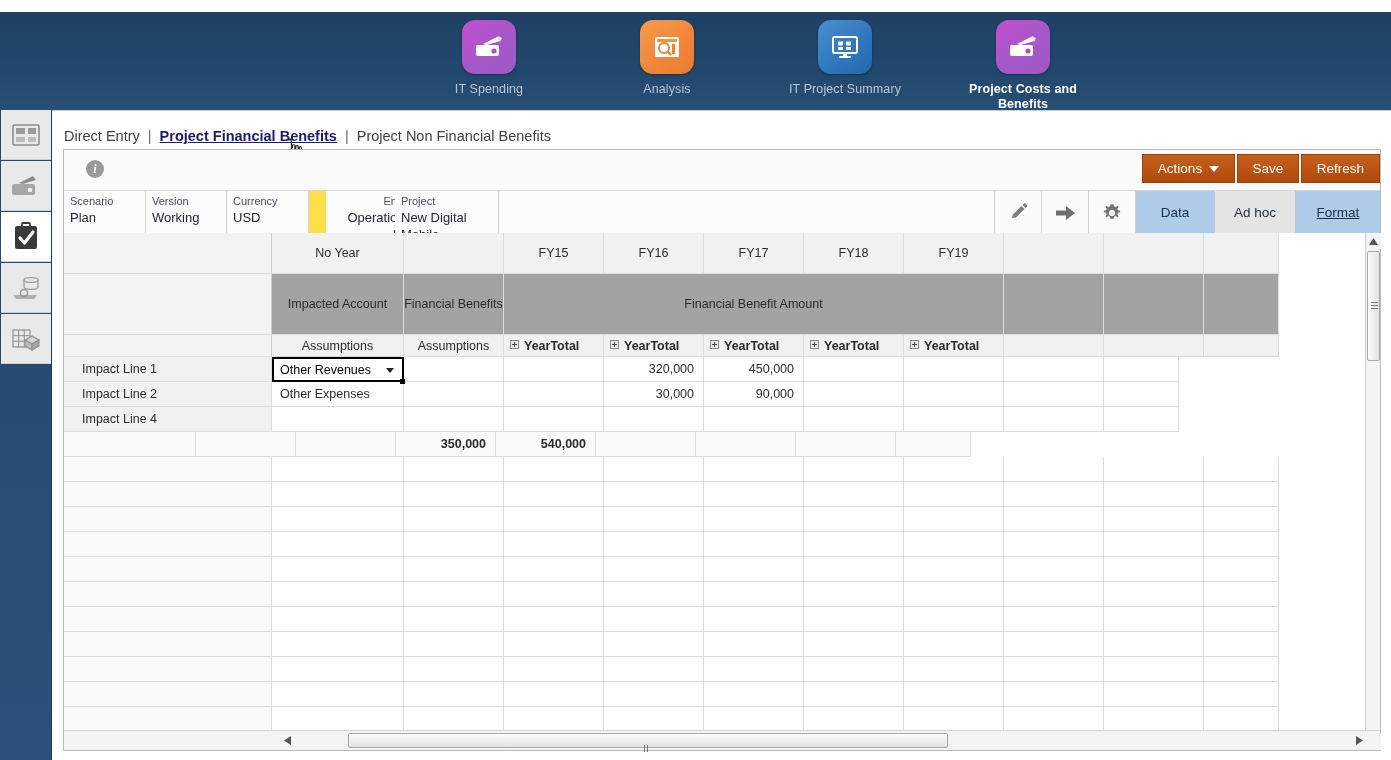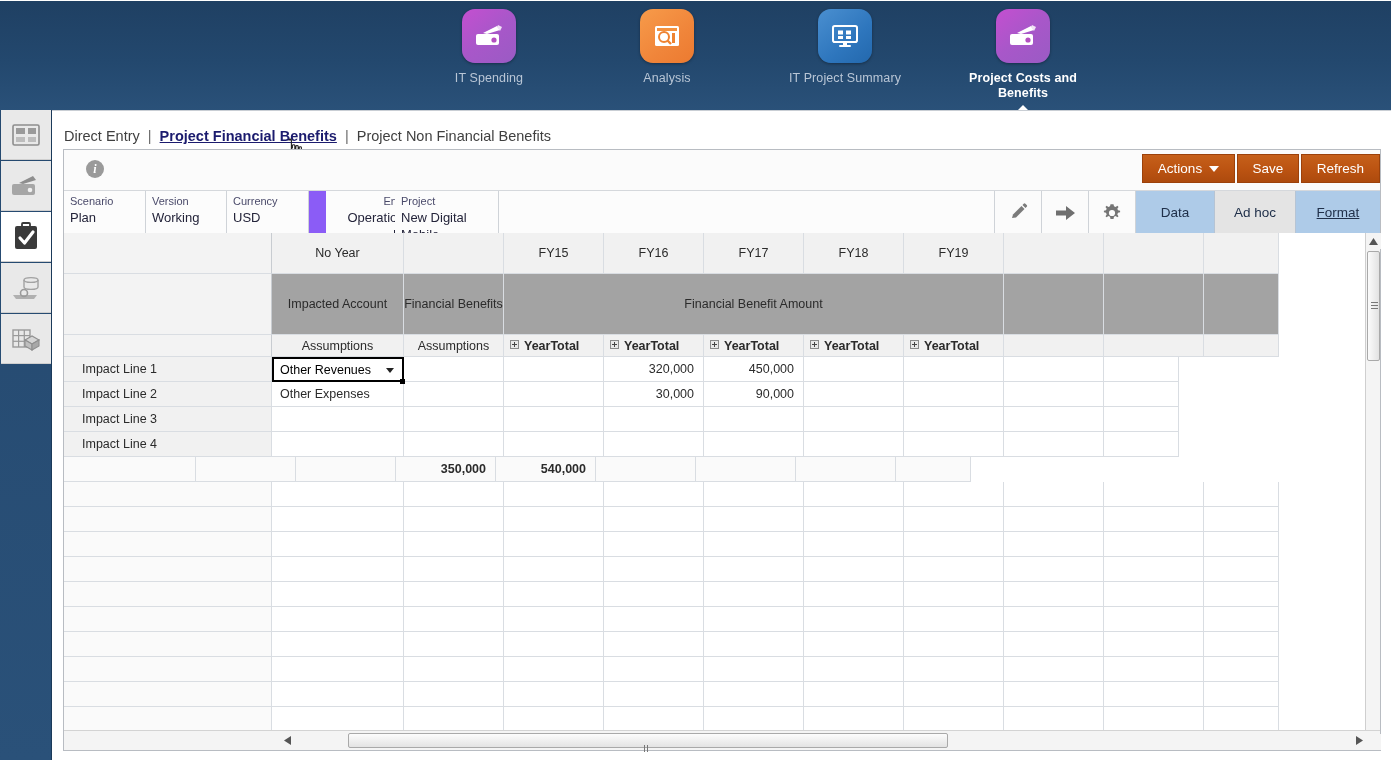--- a/index.html
+++ b/index.html
@@ -7,21 +7,21 @@
     margin: 0; padding: 0;
     width: 1391px; height: 760px;
     overflow: hidden;
     font-family: "Liberation Sans", sans-serif;
     background: #ffffff;
   }
   #app { position: relative; width: 1391px; height: 760px; background: #fff; }
 
   
   .topnav {
-    position: absolute; left: 0; top: 1px; width: 1391px; height: 110px;
+    position: absolute; left: 0; top: 12px; width: 1391px; height: 110px;
     background: linear-gradient(180deg,#1f4063 0%,#23486e 55%,#2a5179 100%);
   }
   .tabs { position: absolute; left: 430px; top: 8px; display: flex; gap: 60px; }
   .tab { width: 118px; text-align: center; cursor: pointer; }
   .tab .ico {
     width: 54px; height: 54px; margin: 0 auto 8px auto; border-radius: 13px;
     display: flex; align-items: center; justify-content: center;
     box-shadow: 0 1px 3px rgba(0,0,0,.35);
   }
   .ico.purple  { background: linear-gradient(140deg,#c44fd0 0%,#a857c9 50%,#9a5bc4 100%); }
@@ -95,21 +95,21 @@
   }
   .caret-d {
     display: inline-block; margin-left: 7px; width: 0; height: 0;
     border-left: 5px solid transparent; border-right: 5px solid transparent;
     border-top: 6px solid #fff;
   }
 
   
   .povrow {
     position: absolute; left: 0; top: 40px; width: 1316px; height: 43px;
-    border-top: 1px solid #d5d8dc; background: #8b5cf6;
+    border-top: 1px solid #d5d8dc; background: #fde047;
   }
   .pov {
     position: absolute; top: 0; height: 43px; border-right: 1px solid #cfd3d8;
     padding: 3px 0 0 6px; cursor: pointer; background: #fcfcfc;
   }
   .pov .dim { font-size: 11px; color: #4a4a6a; line-height: 15px; }
   .pov .val { font-size: 13px; color: #24243a; line-height: 17px; }
   .povspacer {
     position: absolute; left: 500px; top: 0; width: 494px; height: 43px;
     background: #fcfcfc; border-right: 1px solid #cfd3d8;
@@ -499,32 +499,20 @@
               <div class="gc cellwhite" style="width: 100px; height: 25px;"></div>
               <div class="gc cellwhite num" style="width: 100px; height: 25px;"></div>
               <div class="gc cellwhite num" style="width: 100px; height: 25px;">30,000</div>
               <div class="gc cellwhite num" style="width: 100px; height: 25px; text-align: right;">90,000</div>
               <div class="gc cellwhite num" style="width: 100px; height: 25px;"></div>
               <div class="gc cellwhite num" style="width: 100px; height: 25px;"></div>
               <div class="gc cellwhite num" style="width: 100px; height: 25px;"></div>
               <div class="gc cellwhite" style="width: 75px; height: 25px;"></div>
             </div>
             <div class="grow">
-              <div class="gc rowhdr" style="width: 208px; height: 25px;">Impact Line 3</div>
-              <div class="gc cellwhite" style="width: 132px; height: 25px; padding-left: 8px;"></div>
-              <div class="gc cellwhite" style="width: 100px; height: 25px;"></div>
-              <div class="gc cellwhite num" style="width: 100px; height: 25px;"></div>
-              <div class="gc cellwhite num" style="width: 100px; height: 25px;"></div>
-              <div class="gc cellwhite num" style="width: 100px; height: 25px;"></div>
-              <div class="gc cellwhite num" style="width: 100px; height: 25px;"></div>
-              <div class="gc cellwhite num" style="width: 100px; height: 25px;"></div>
-              <div class="gc cellwhite num" style="width: 100px; height: 25px;"></div>
-              <div class="gc cellwhite" style="width: 75px; height: 25px;"></div>
-            </div>
-            <div class="grow">
               <div class="gc rowhdr" style="width: 208px; height: 25px;">Impact Line 4</div>
               <div class="gc cellwhite" style="width: 132px; height: 25px; padding-left: 8px;"></div>
               <div class="gc cellwhite" style="width: 100px; height: 25px;"></div>
               <div class="gc cellwhite num" style="width: 100px; height: 25px;"></div>
               <div class="gc cellwhite num" style="width: 100px; height: 25px;"></div>
               <div class="gc cellwhite num" style="width: 100px; height: 25px;"></div>
               <div class="gc cellwhite num" style="width: 100px; height: 25px;"></div>
               <div class="gc cellwhite num" style="width: 100px; height: 25px;"></div>
               <div class="gc cellwhite num" style="width: 100px; height: 25px;"></div>
               <div class="gc cellwhite" style="width: 75px; height: 25px;"></div>

